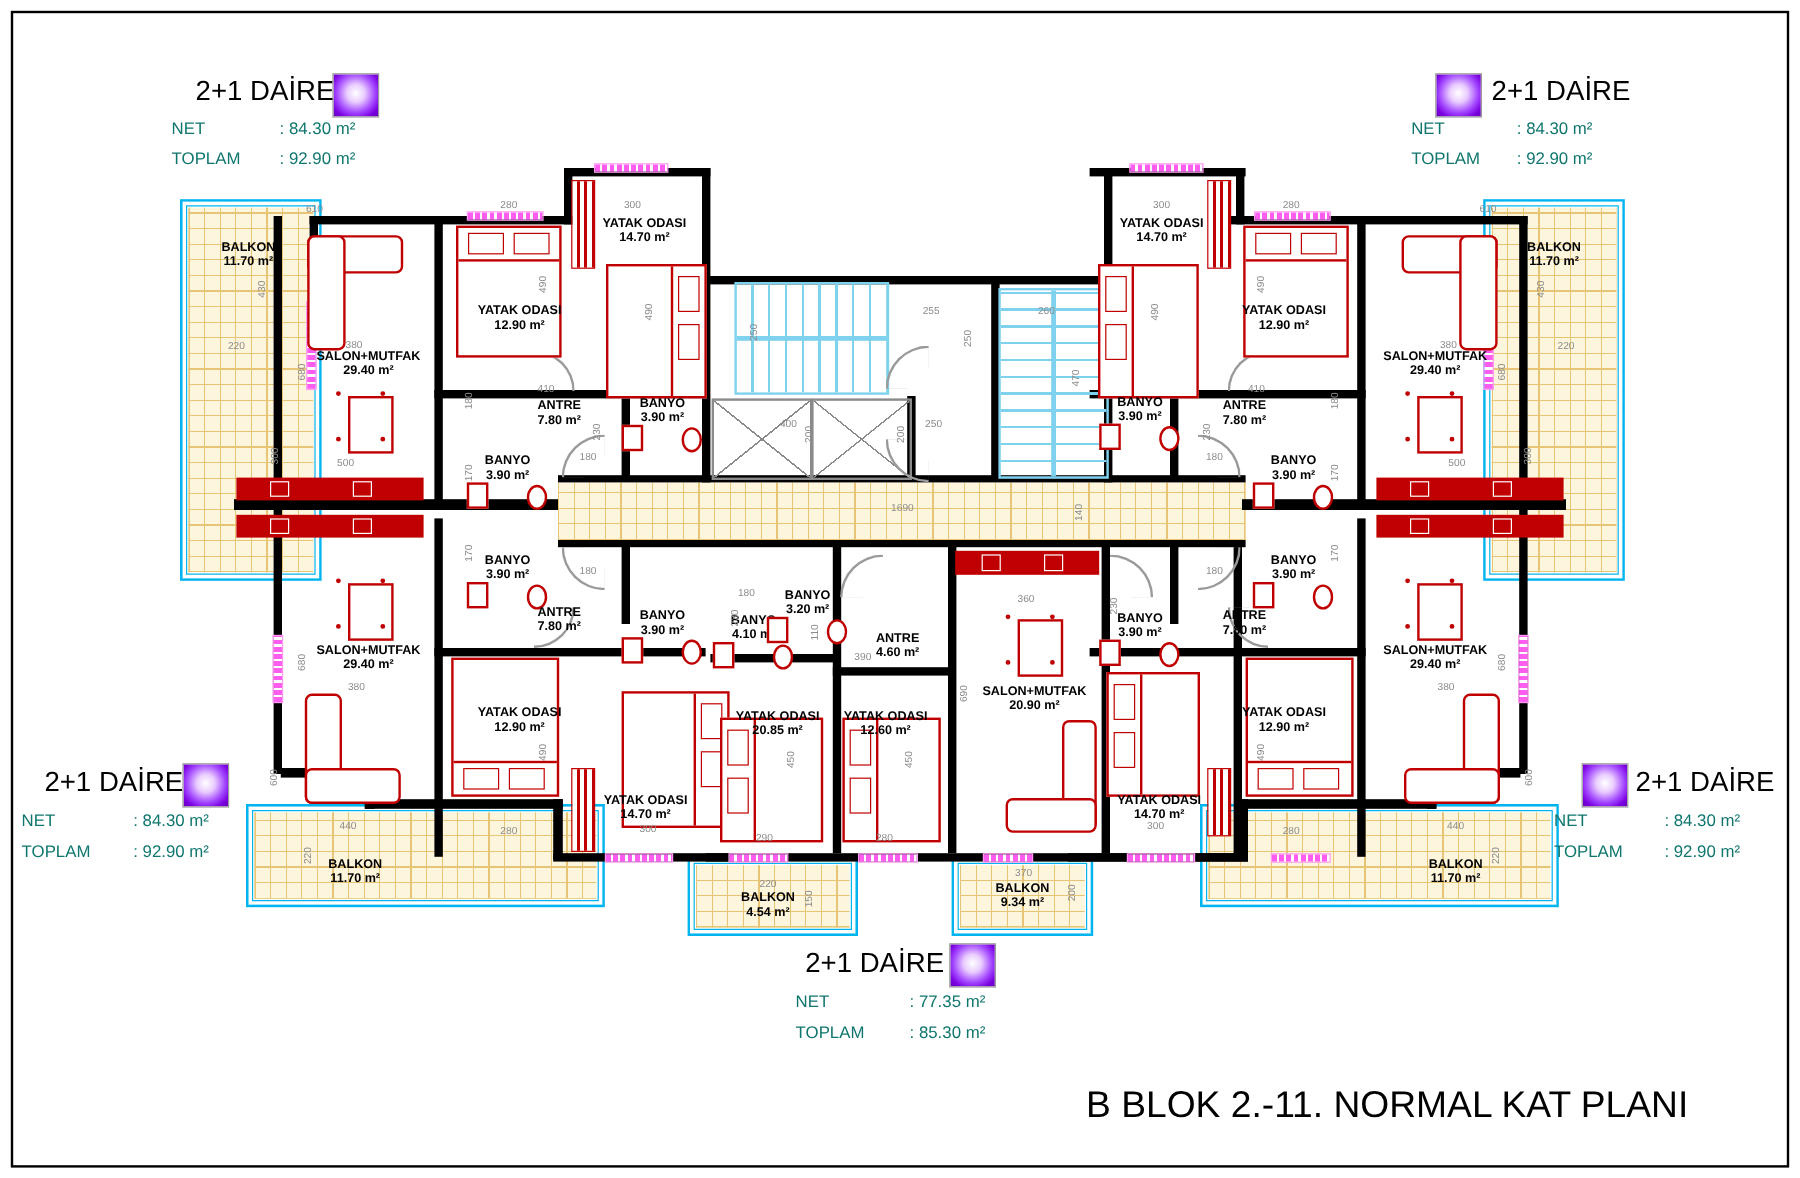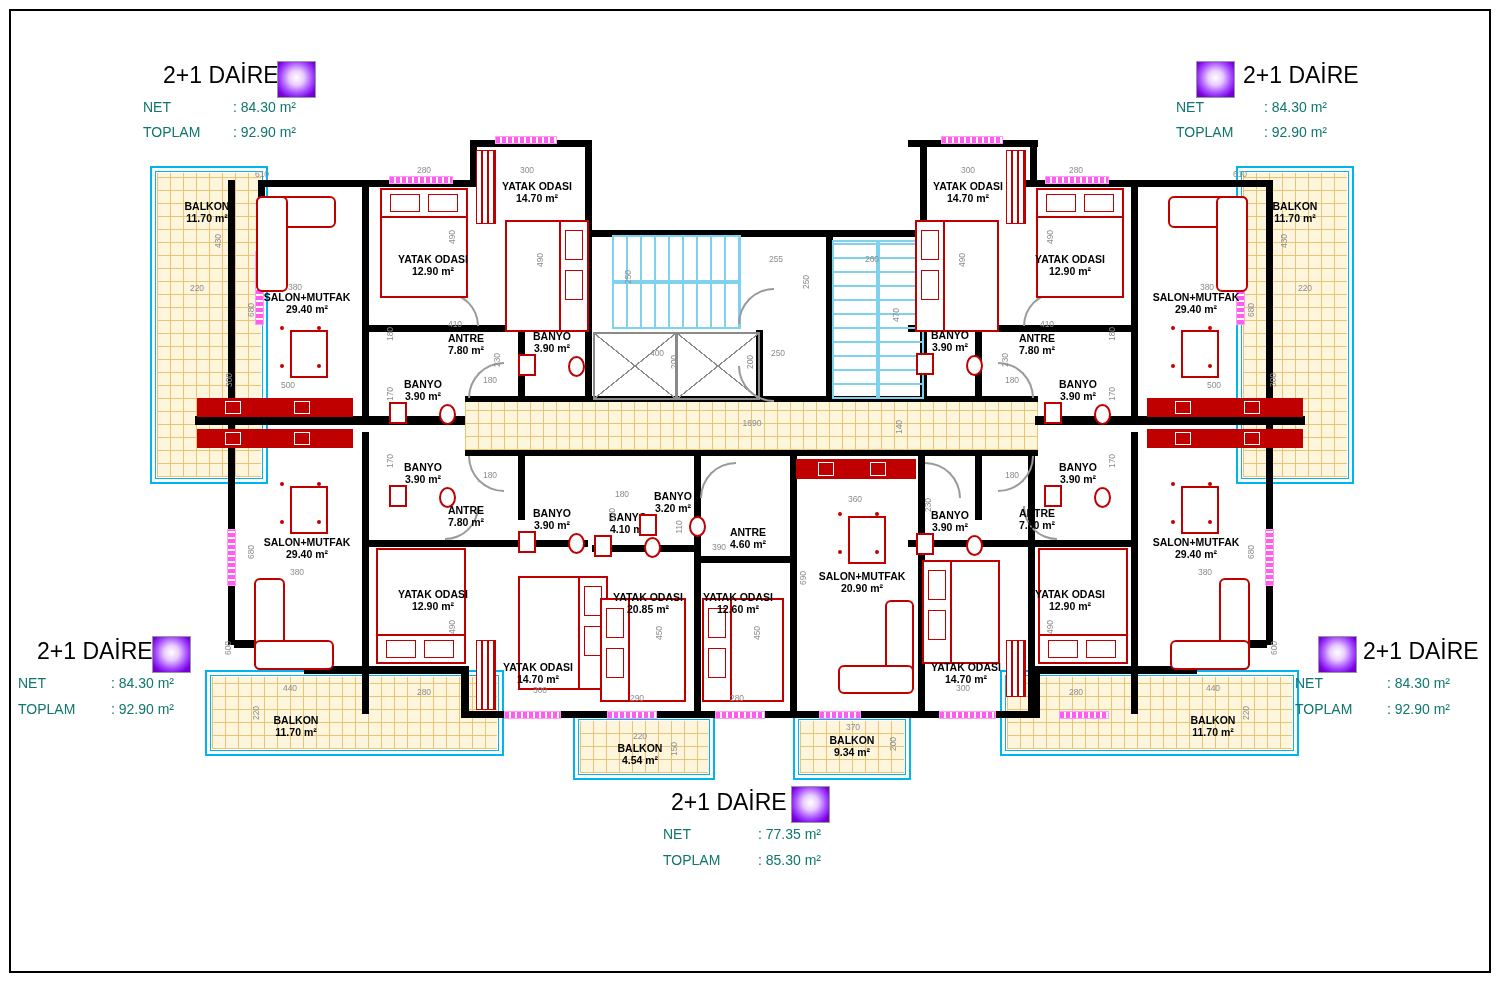--- a/index.html
+++ b/index.html
@@ -566,13 +566,14 @@
     <div class="apt-row" style="left:663px;top:826px;">
         <span class="lbl" style="width:95px;">NET</span>
         <span class="val">: 77.35 m²</span>
       </div>
     <div class="apt-row" style="left:663px;top:852px;">
         <span class="lbl" style="width:95px;">TOPLAM</span>
         <span class="val">: 85.30 m²</span>
       </div>
   </div>
 
+  <div id="main-title">B BLOK 2.-11. NORMAL KAT PLANI</div>
 </div>
 
 </body></html>

